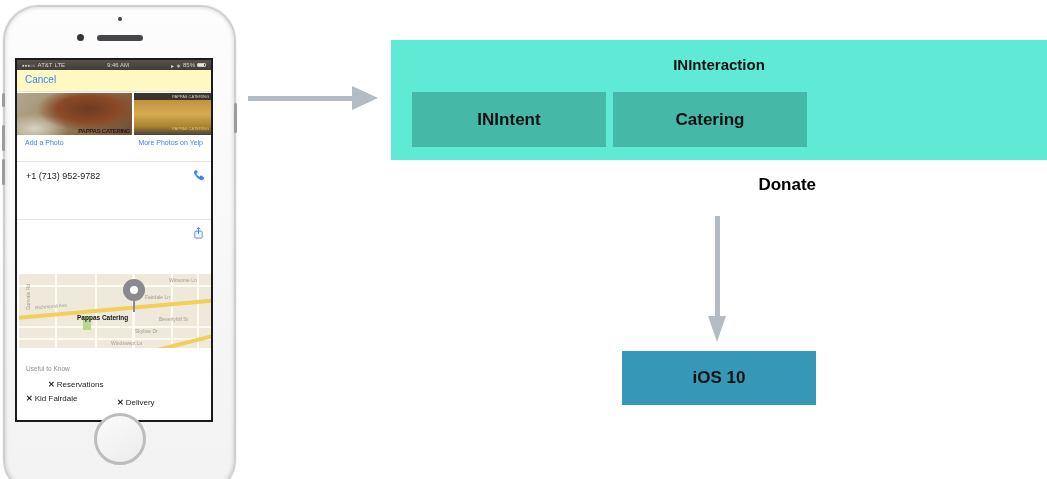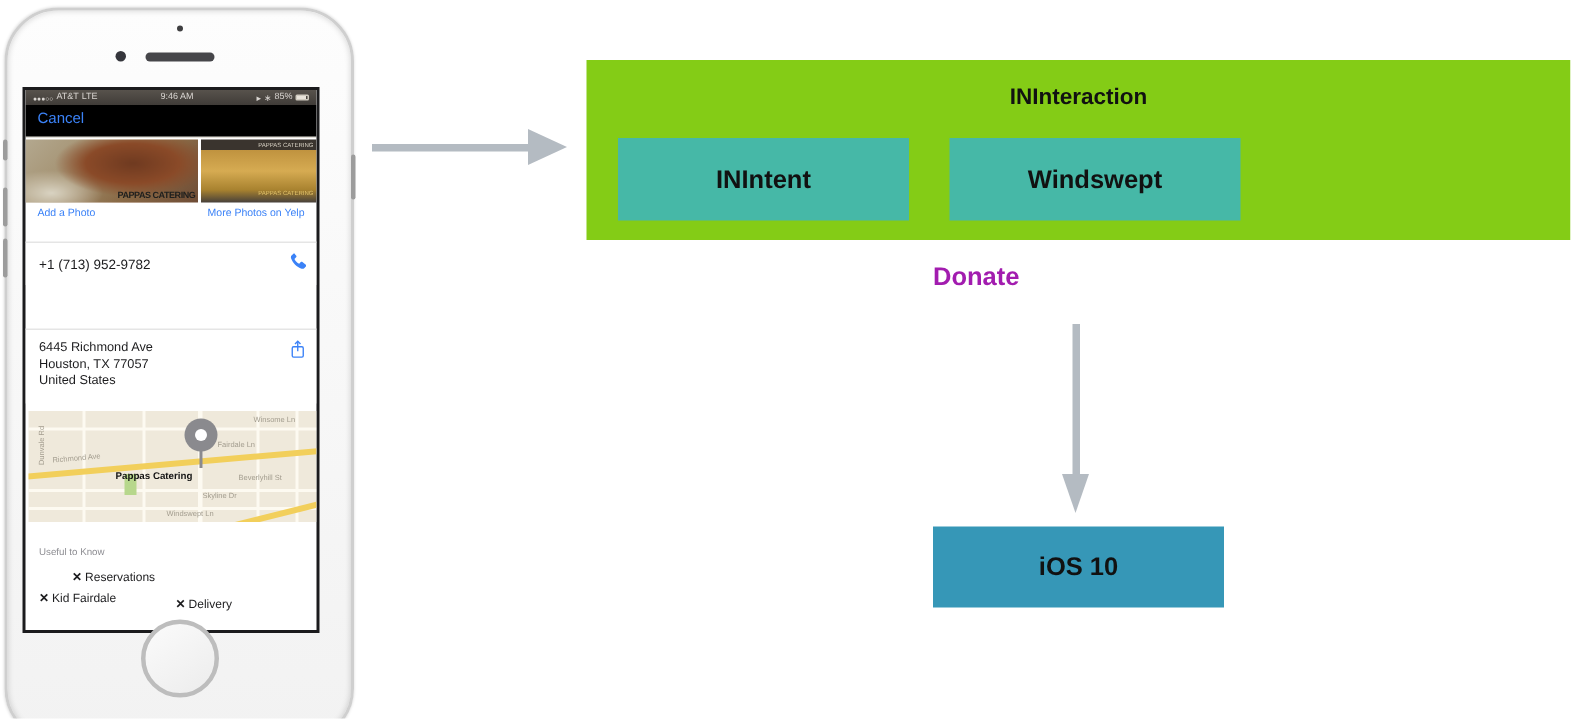--- a/index.html
+++ b/index.html
@@ -34,21 +34,21 @@
                background:linear-gradient(#57524c,#403c38); color:#d9d5d1;
                font-size:6px; display:flex; align-items:center;
                justify-content:space-between; padding:0 5px; }
   .sb-left, .sb-right { display:flex; align-items:center; gap:2px; }
   .sig-dots { font-size:4.5px; letter-spacing:0; }
   .batt { display:inline-block; width:9px; height:4px; border:1px solid #cfcabf;
           border-radius:1px; position:relative; }
   .batt::after { content:""; position:absolute; left:0; top:0; width:6px;
                  height:2px; background:#e8e3da; }
   .navbar { position:absolute; left:0; top:10px; width:100%; height:22px;
-            background:#000000; border-bottom:1px solid #e4e1da; }
+            background:#fef9c3; border-bottom:1px solid #e4e1da; }
   .cancel { position:absolute; left:8px; top:4px; font-size:10px; color:#3b82f7; }
 
   .photos { position:absolute; left:0; top:33px; width:100%; height:42px;
             display:flex; gap:2px; }
   .photo-l { flex:1.5; position:relative; overflow:hidden;
     background:
       radial-gradient(ellipse 60% 70% at 62% 38%, #6f3a20 0%, #8a4a28 45%, rgba(0,0,0,0) 75%),
       radial-gradient(ellipse 50% 60% at 15% 85%, #d9d3c2 0%, rgba(0,0,0,0) 60%),
       linear-gradient(135deg,#b3a88f 0%,#a3906f 35%,#8a6b47 65%,#6e4c35 100%); }
   .photo-r { flex:1; position:relative; overflow:hidden;
@@ -107,29 +107,29 @@
   .am2 { left:9px;  top:334px; }
   .xmark { font-weight:bold; margin-right:2px; }
 
   
   .h-arrow-line { position:absolute; left:248px; top:96px; width:106px;
                   height:5px; background:#b4bbc2; }
   .h-arrow-head { position:absolute; left:352px; top:86px; width:0; height:0;
                   border-left:26px solid #b4bbc2; border-top:12px solid transparent;
                   border-bottom:12px solid transparent; }
   .ibox { position:absolute; left:391px; top:40px; width:656px; height:120px;
-          background:#84cc16; }
+          background:#5eead4; }
   .ibox-title { text-align:center; margin-top:16px; font-size:15px;
                 font-weight:bold; color:#111; }
-  .irow { position:absolute; left:21px; top:52px; display:flex; gap:27px; }
+  .irow { position:absolute; left:21px; top:52px; display:flex; gap:7px; }
   .ichild { width:194px; height:55px; background:#46b8a7; display:flex;
             align-items:center; justify-content:center; font-size:17px;
             font-weight:bold; color:#111; }
   .donate { position:absolute; left:622px; top:175px; width:194px;
-            text-align:left; font-size:17px; font-weight:bold; color:#a21caf; }
+            text-align:right; font-size:17px; font-weight:bold; color:#000000; }
   .v-arrow-line { position:absolute; left:715px; top:216px; width:5px;
                   height:100px; background:#b4bbc2; }
   .v-arrow-head { position:absolute; left:708px; top:316px; width:0; height:0;
                   border-top:26px solid #b4bbc2; border-left:9px solid transparent;
                   border-right:9px solid transparent; }
   .iosbox { position:absolute; left:622px; top:351px; width:194px; height:54px;
             background:#3697b7; display:flex; align-items:center;
             justify-content:center; font-size:17px; font-weight:bold; color:#111; }
 </style>
 </head>
@@ -184,25 +184,20 @@
       <span class="row-text">+1 (713) 952-9782</span>
       <span class="row-icon">
         <svg width="13" height="13" viewBox="0 0 12 12">
           <path d="M4.2 1.1l1.8 2.1c.2.3.2.7-.1 1l-1 1c.5 1.2 1.7 2.4 2.9 2.9l1-1c.3-.3.7-.3 1-.1l2.1 1.8c.3.3.3.8 0 1.1l-1 1c-.4.4-1 .5-1.6.3-3-1.1-5.4-3.5-6.5-6.5-.2-.6-.1-1.2.3-1.6l1-1c.3-.3.8-.3 1.1 0z" fill="#3b82f7"></path>
         </svg>
       </span>
     </div>
 
 
     <div class="row row-addr">
-      <div class="addr-text">
-        <div>6445 Richmond Ave</div>
-        <div>Houston, TX  77057</div>
-        <div>United States</div>
-      </div>
       <span class="row-icon-top">
         <svg width="11" height="14" viewBox="0 0 12 14">
           <g stroke="#3b82f7" stroke-width="1" fill="none">
             <rect x="2" y="5" width="8" height="7.5" rx="1"></rect>
             <path d="M6 1.2v7"></path>
               <path d="M4 3l2-2 2 2"></path>
           </g>
         </svg>
       </span>
     </div>
@@ -246,21 +241,21 @@
   <div class="home-btn"></div>
 </div>
 
 <div class="h-arrow-line"></div>
 <div class="h-arrow-head"></div>
 
 <div class="ibox">
   <div class="ibox-title">INInteraction</div>
   <div class="irow">
     <div class="ichild">INIntent</div>
-    <div class="ichild">Windswept</div>
+    <div class="ichild">Catering</div>
   </div>
 </div>
 
 <div class="donate">Donate</div>
 <div class="v-arrow-line"></div>
 <div class="v-arrow-head"></div>
 
 <div class="iosbox">iOS 10</div>
 
 </body></html>

